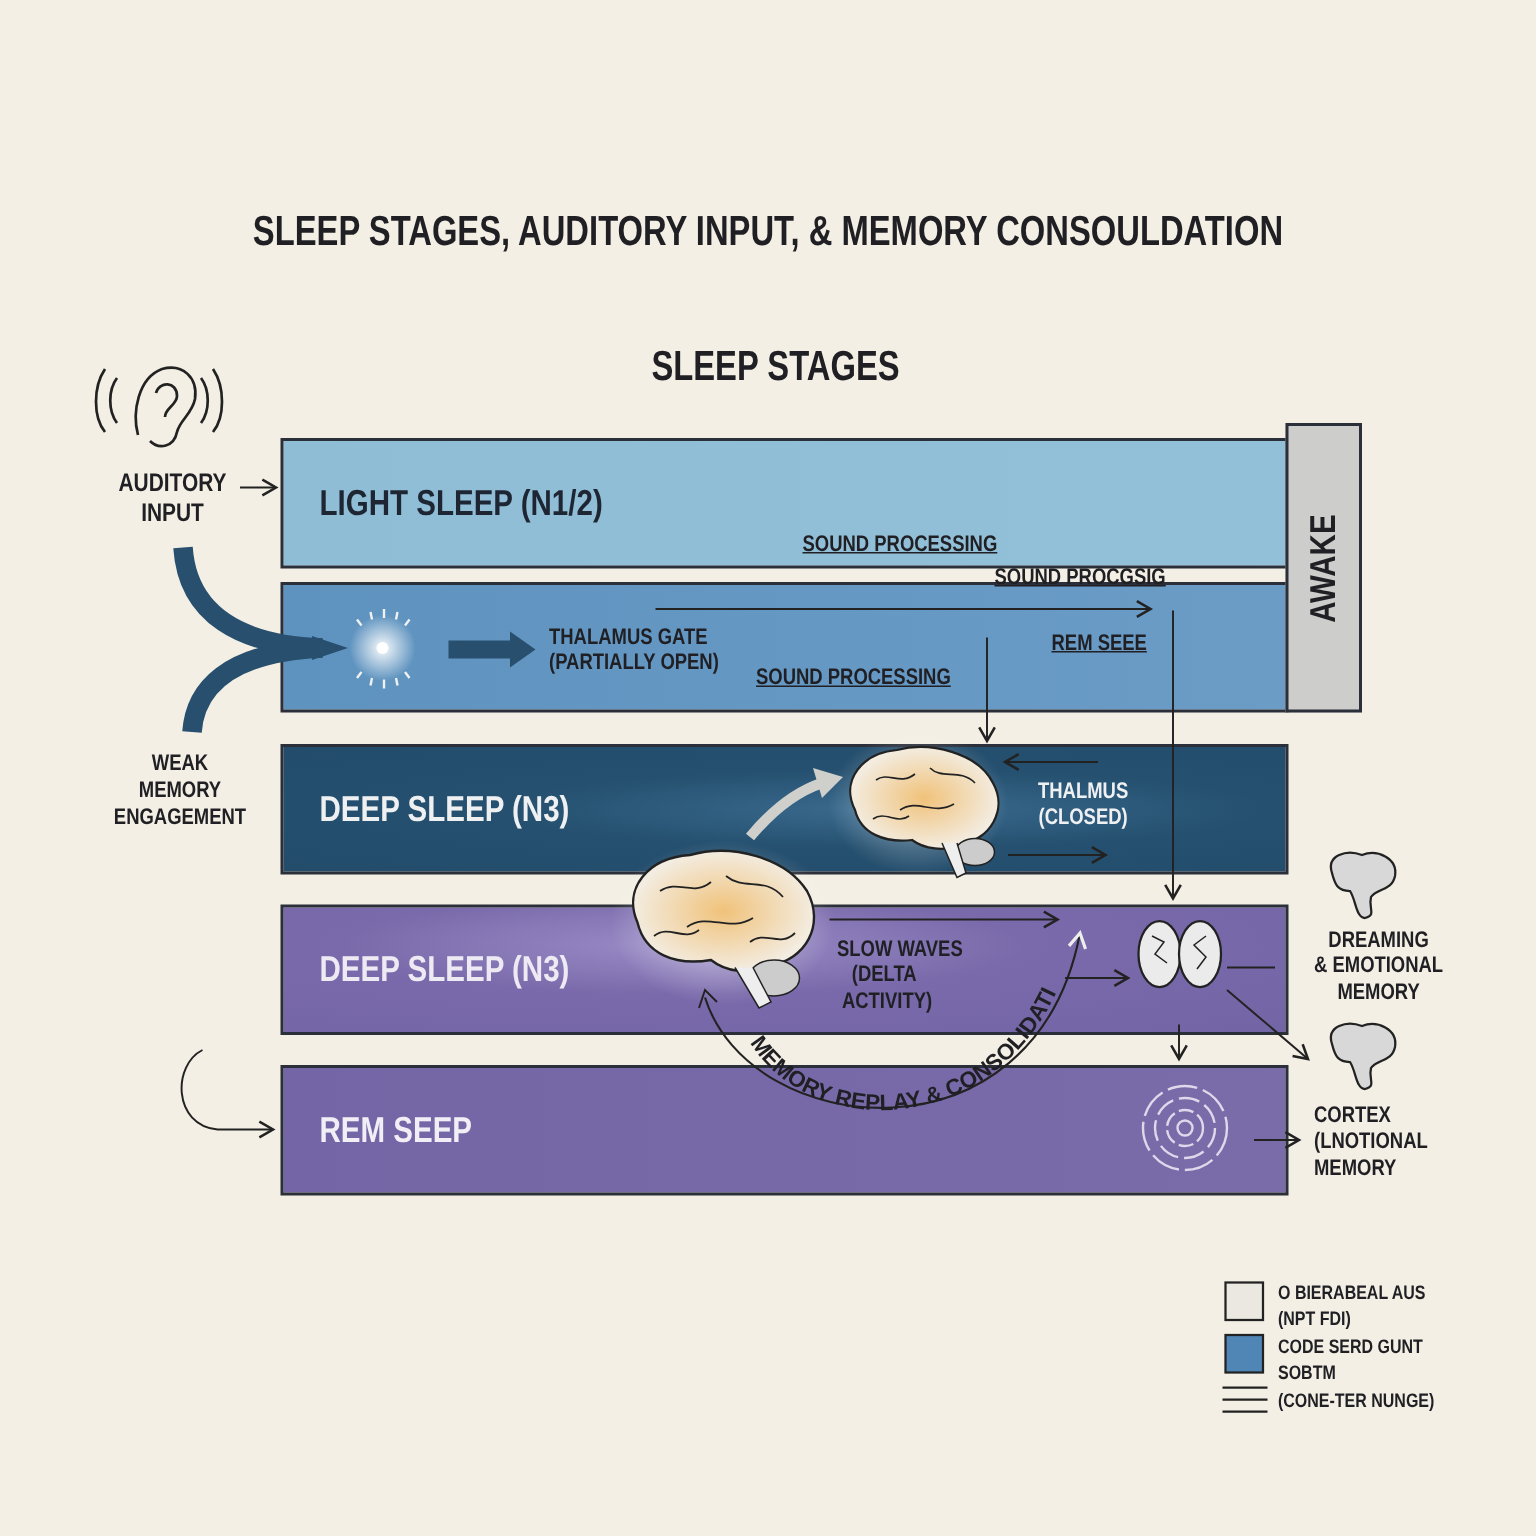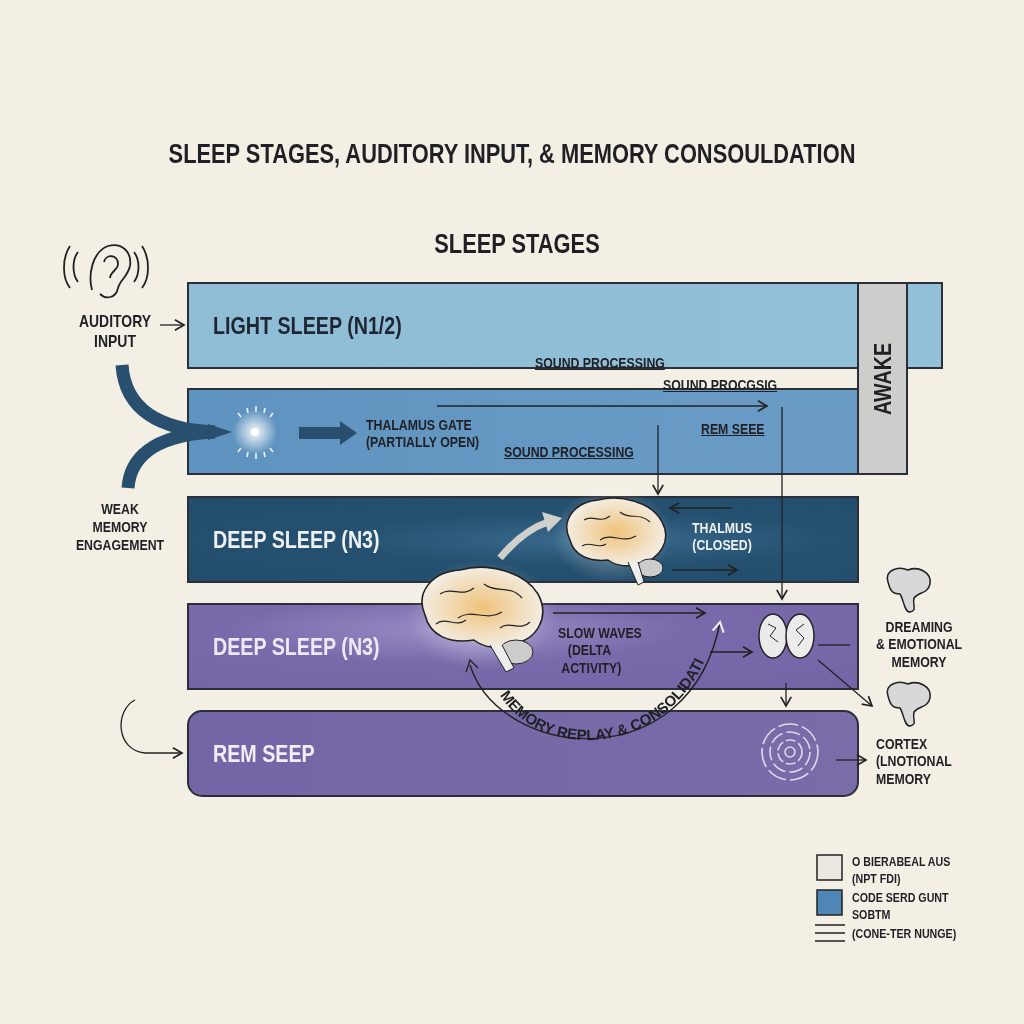--- a/index.html
+++ b/index.html
@@ -14,31 +14,31 @@
   .side{font-size:17px;font-weight:bold;text-align:center;line-height:1.2;transform:scaleX(0.82);transform-origin:center top;}
   svg{position:absolute;left:0;top:0;}
   .legend-text{font-size:13px;font-weight:bold;transform:scaleX(0.82);transform-origin:left top;white-space:nowrap;line-height:1.3;}
 </style>
 </head>
 <body>
 
 <div class="abs title">SLEEP STAGES, AUDITORY INPUT, &amp; MEMORY CONSOULDATION</div>
 <div class="abs subtitle">SLEEP STAGES</div>
 
-<div class="bar" style="left:187px;top:282px;width:756px;height:87px;background:linear-gradient(90deg,#8fbdd6,#92c0d8);">
+<div class="bar" style="left:187px;top:292px;width:672px;height:87px;background:linear-gradient(90deg,#8fbdd6,#92c0d8);">
   <div class="bar-label" style="top:28px;color:#1e2633;">LIGHT SLEEP (N1/2)</div>
 </div>
 <div class="bar" style="left:187px;top:388px;width:672px;height:87px;background:linear-gradient(90deg,#5f93bf,#6a9cc6);"></div>
 <div class="bar" style="left:187px;top:496px;width:672px;height:87px;background:radial-gradient(ellipse at 60% 50%,#3a6a8e 0%,#25506f 45%,#234c6b 100%);">
   <div class="bar-label" style="top:28px;color:#eef0f2;">DEEP SLEEP (N3)</div>
 </div>
 <div class="bar" style="left:187px;top:603px;width:672px;height:87px;background:radial-gradient(ellipse at 40% 30%,#9a8cc6 0%,#7a6aab 40%,#7264a5 100%);">
   <div class="bar-label" style="top:28px;color:#eeeaf4;">DEEP SLEEP (N3)</div>
 </div>
-<div class="bar" style="left:187px;top:710px;width:672px;height:87px;background:linear-gradient(90deg,#7466a6,#7a6ba9);border-radius:15px;">
+<div class="bar" style="left:187px;top:710px;width:672px;height:87px;background:linear-gradient(90deg,#7466a6,#7a6ba9);">
   <div class="bar-label" style="top:28px;color:#f1eef6;">REM SEEP</div>
 </div>
 <div class="bar" style="left:857px;top:282px;width:51px;height:193px;background:#cdcdcb;">
   <div style="position:absolute;left:50%;top:50%;transform:translate(-50%,-50%) rotate(-90deg) scaleX(0.82);font-size:24px;font-weight:bold;white-space:nowrap;color:#1f1f24;">AWAKE</div>
 </div>
 
 <svg width="1024" height="1024" viewBox="0 0 1024 1024">
   <defs>
     <marker id="ah" markerWidth="10" markerHeight="10" refX="8" refY="5" orient="auto">
         <path d="M1,1 L8,5 L1,9" fill="none" stroke="#222" stroke-width="1.3"></path>

